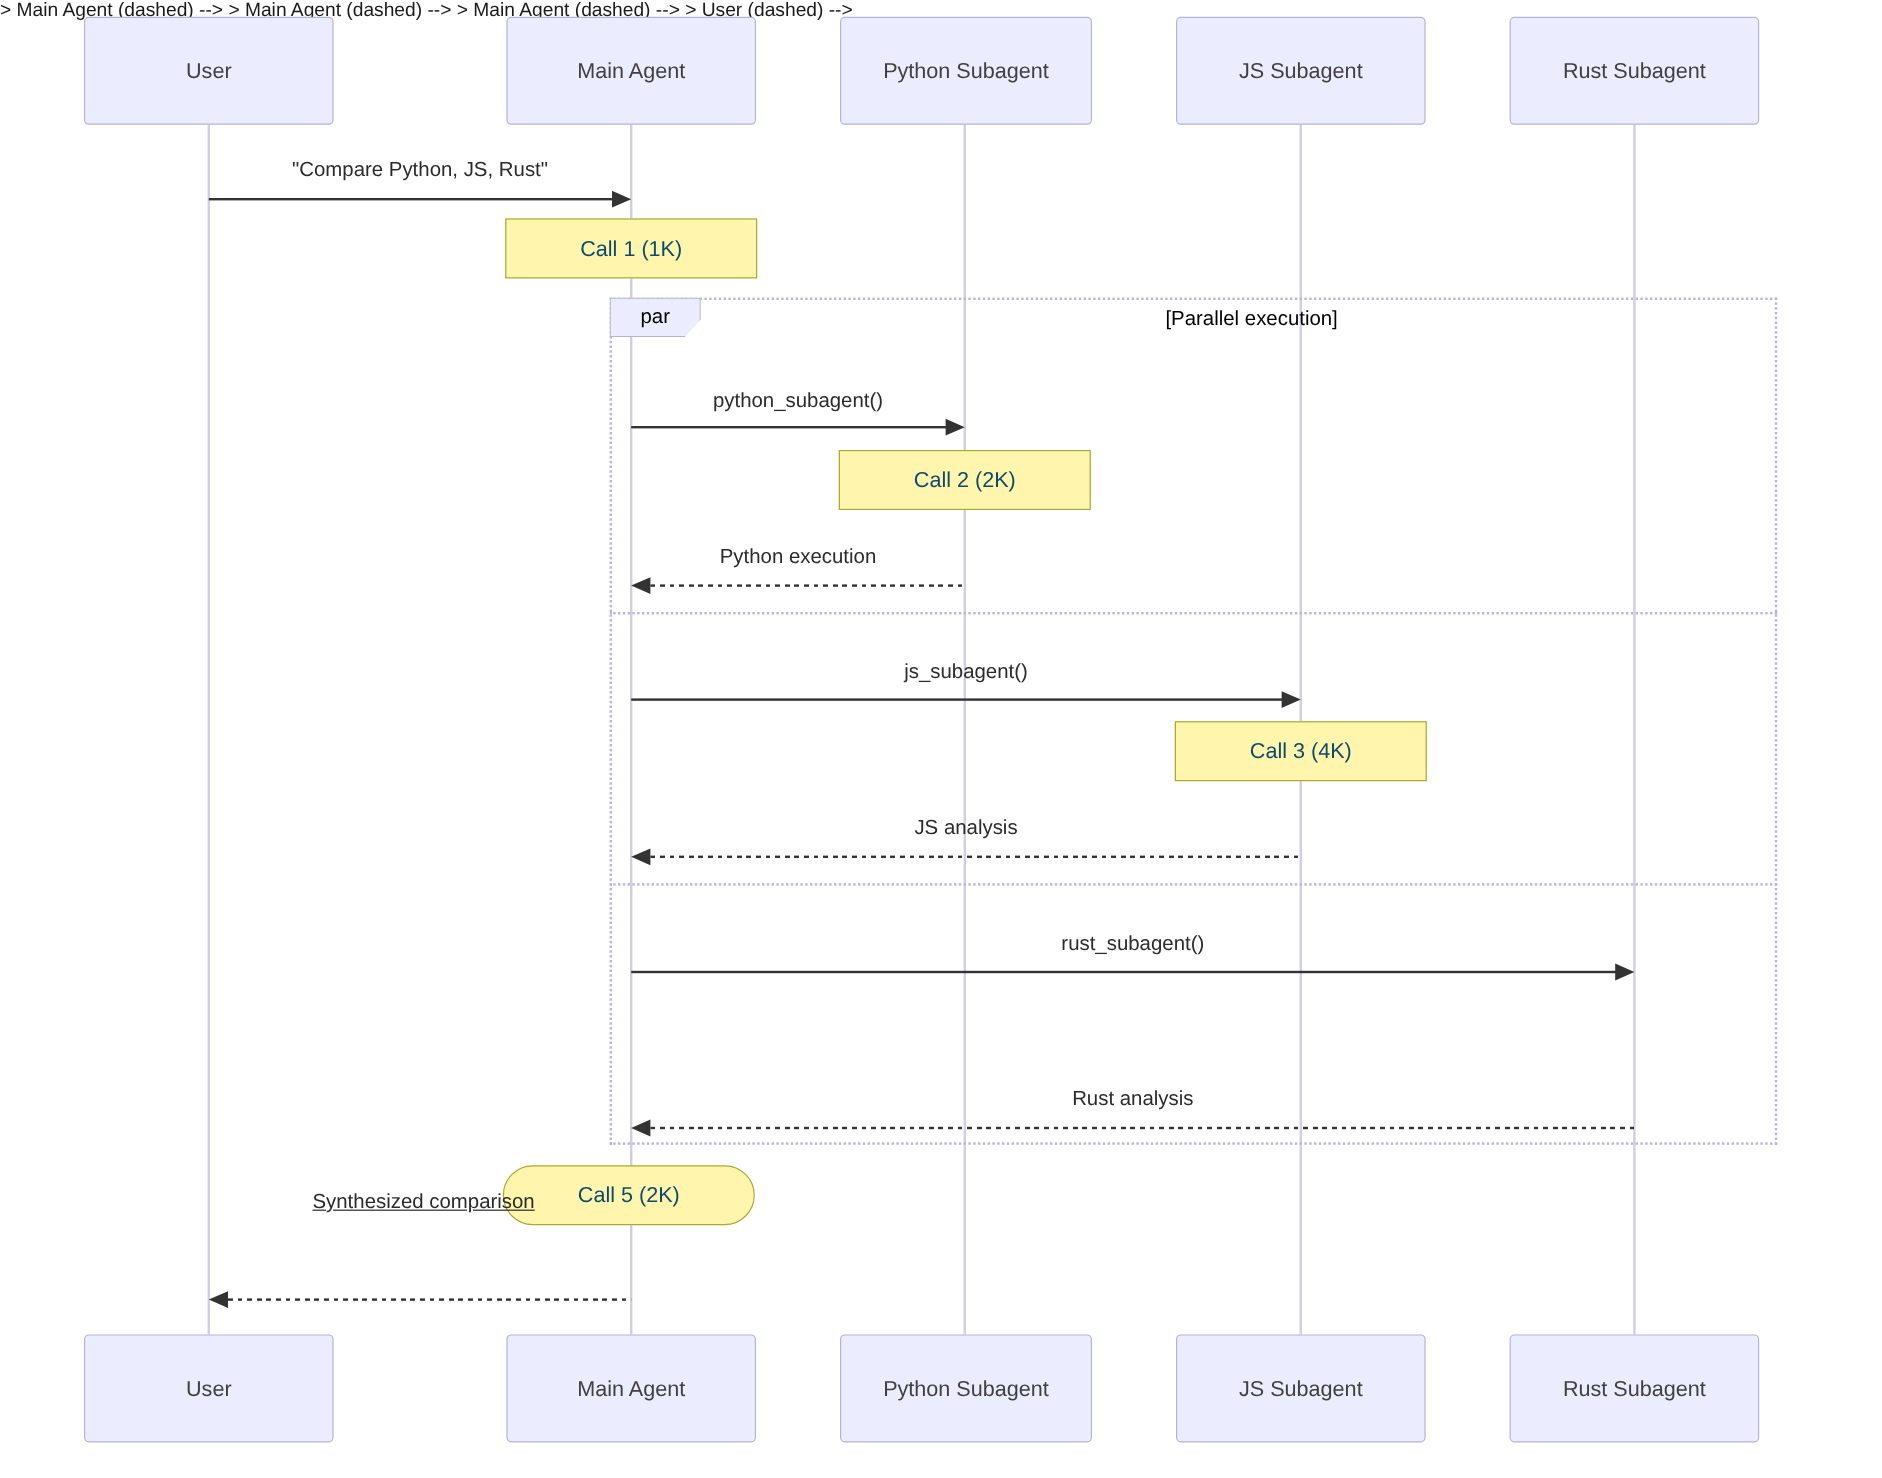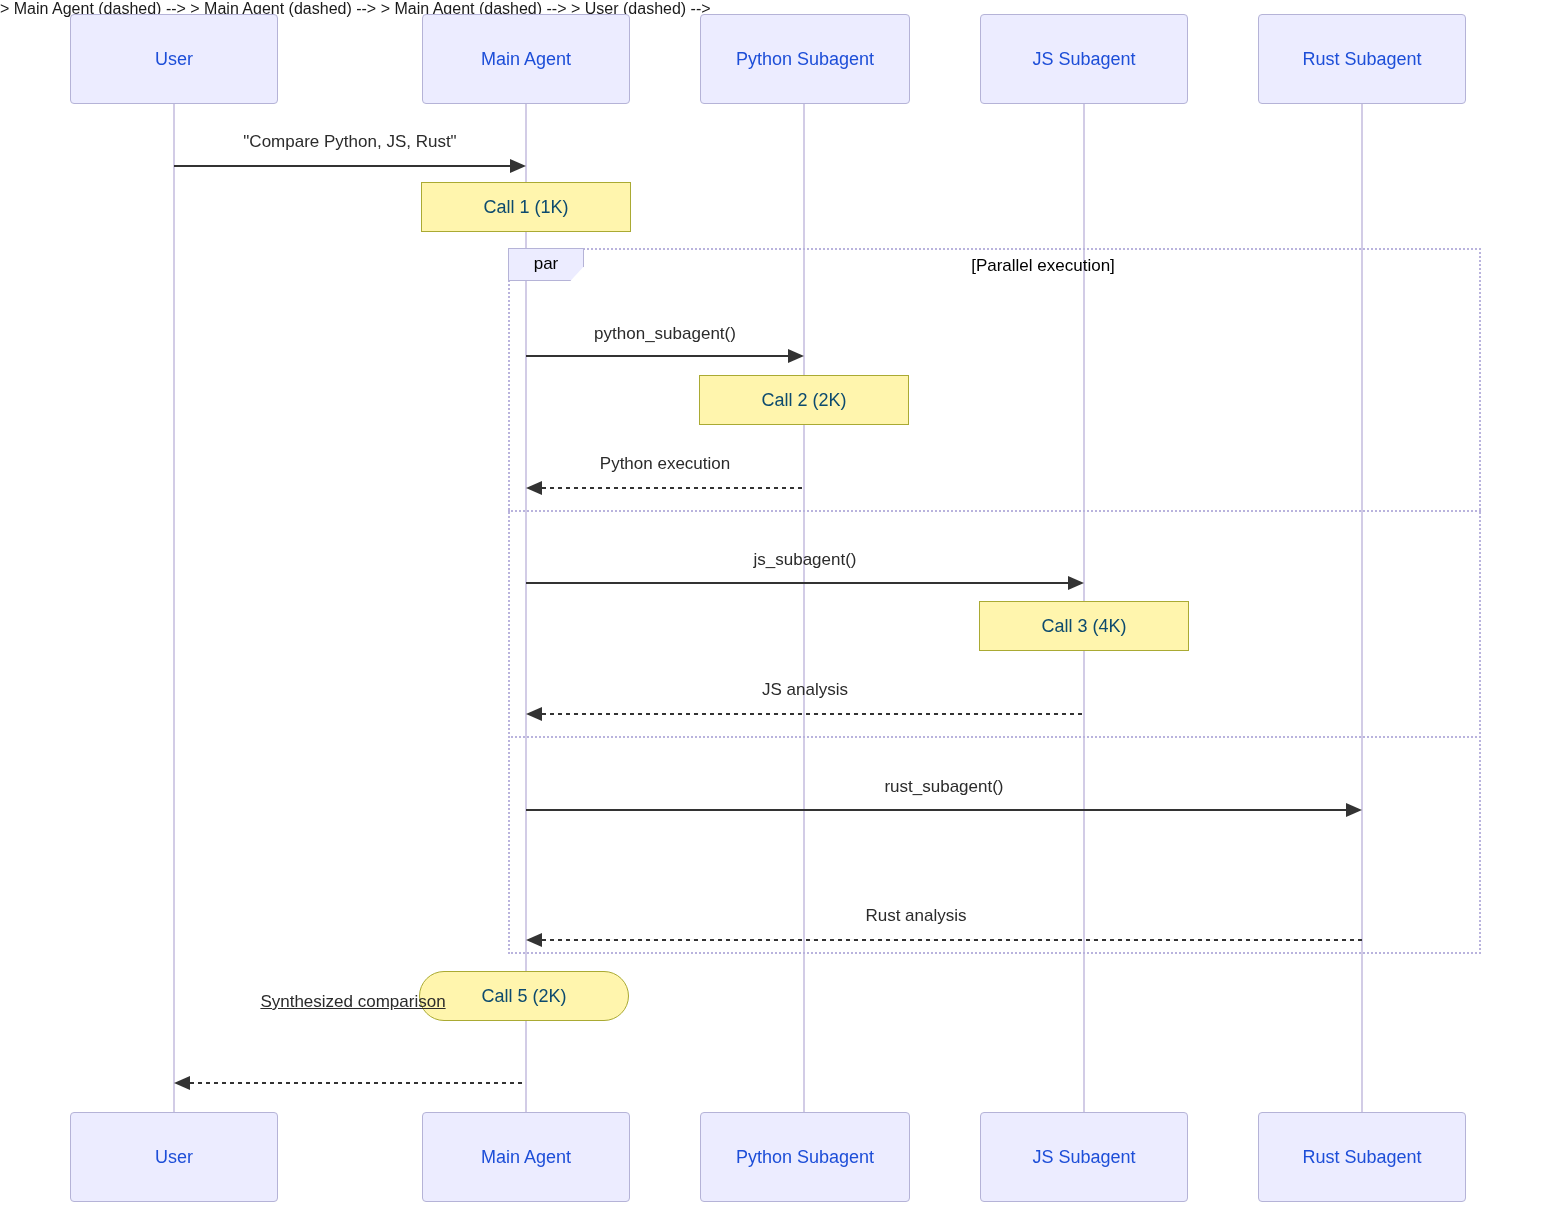--- a/index.html
+++ b/index.html
@@ -16,21 +16,21 @@
     position: absolute;
     width: 208px;
     height: 90px;
     background: #ECECFF;
     border: 1px solid #b5b3d7;
     border-radius: 4px;
     display: flex;
     align-items: center;
     justify-content: center;
     font-size: 18px;
-    color: #1d4ed8;
+    color: #404040;
     box-sizing: border-box;
   }
   .lifeline {
     position: absolute;
     top: 104px;
     height: 1008px;
     width: 2px;
     background: #d2cce6;
   }
   .msg-line-solid {
@@ -189,21 +189,21 @@
   <div class="arrow-left" style="left:526px; top:707px;"></div>
 
   
   <div class="msg-label" style="left:944px; top:777px;">rust_subagent()</div>
   <div class="msg-line-solid" style="left:526px; top:809px; width:822px;"></div>
   <div class="arrow-right" style="left:1346px; top:803px;"></div>
 
   
 
   &gt; Main Agent (dashed) --&gt;
-  <div class="msg-label" style="left:916px; top:906px;">Rust analysis</div>
+  <div class="msg-label" style="left:944px; top:906px;">Rust analysis</div>
   <div class="msg-line-dashed" style="left:542px; top:939px; width:820px;"></div>
   <div class="arrow-left" style="left:526px; top:933px;"></div>
 
   
   <div class="note" style="left:419px; top:971px;border-radius:25px;">Call 5 (2K)</div>
 
   &gt; User (dashed) --&gt;
   <div class="msg-label" style="left:353px; top:992px;text-decoration:underline;">Synthesized comparison</div>
   <div class="msg-line-dashed" style="left:190px; top:1082px; width:336px;"></div>
   <div class="arrow-left" style="left:174px; top:1076px;"></div>

